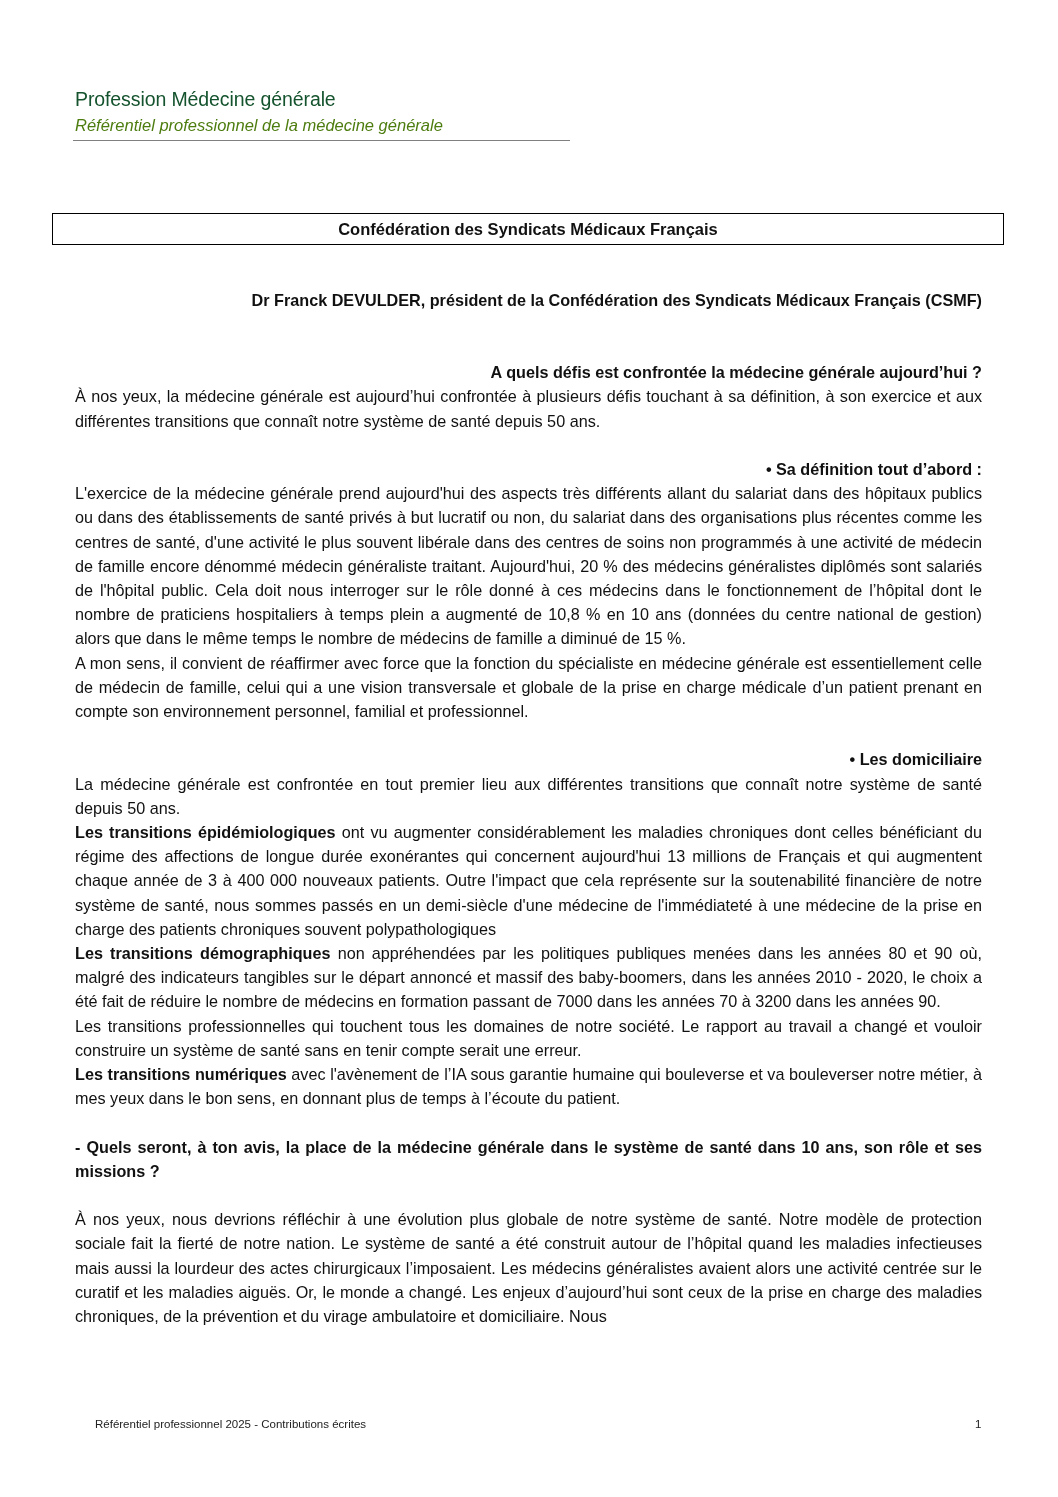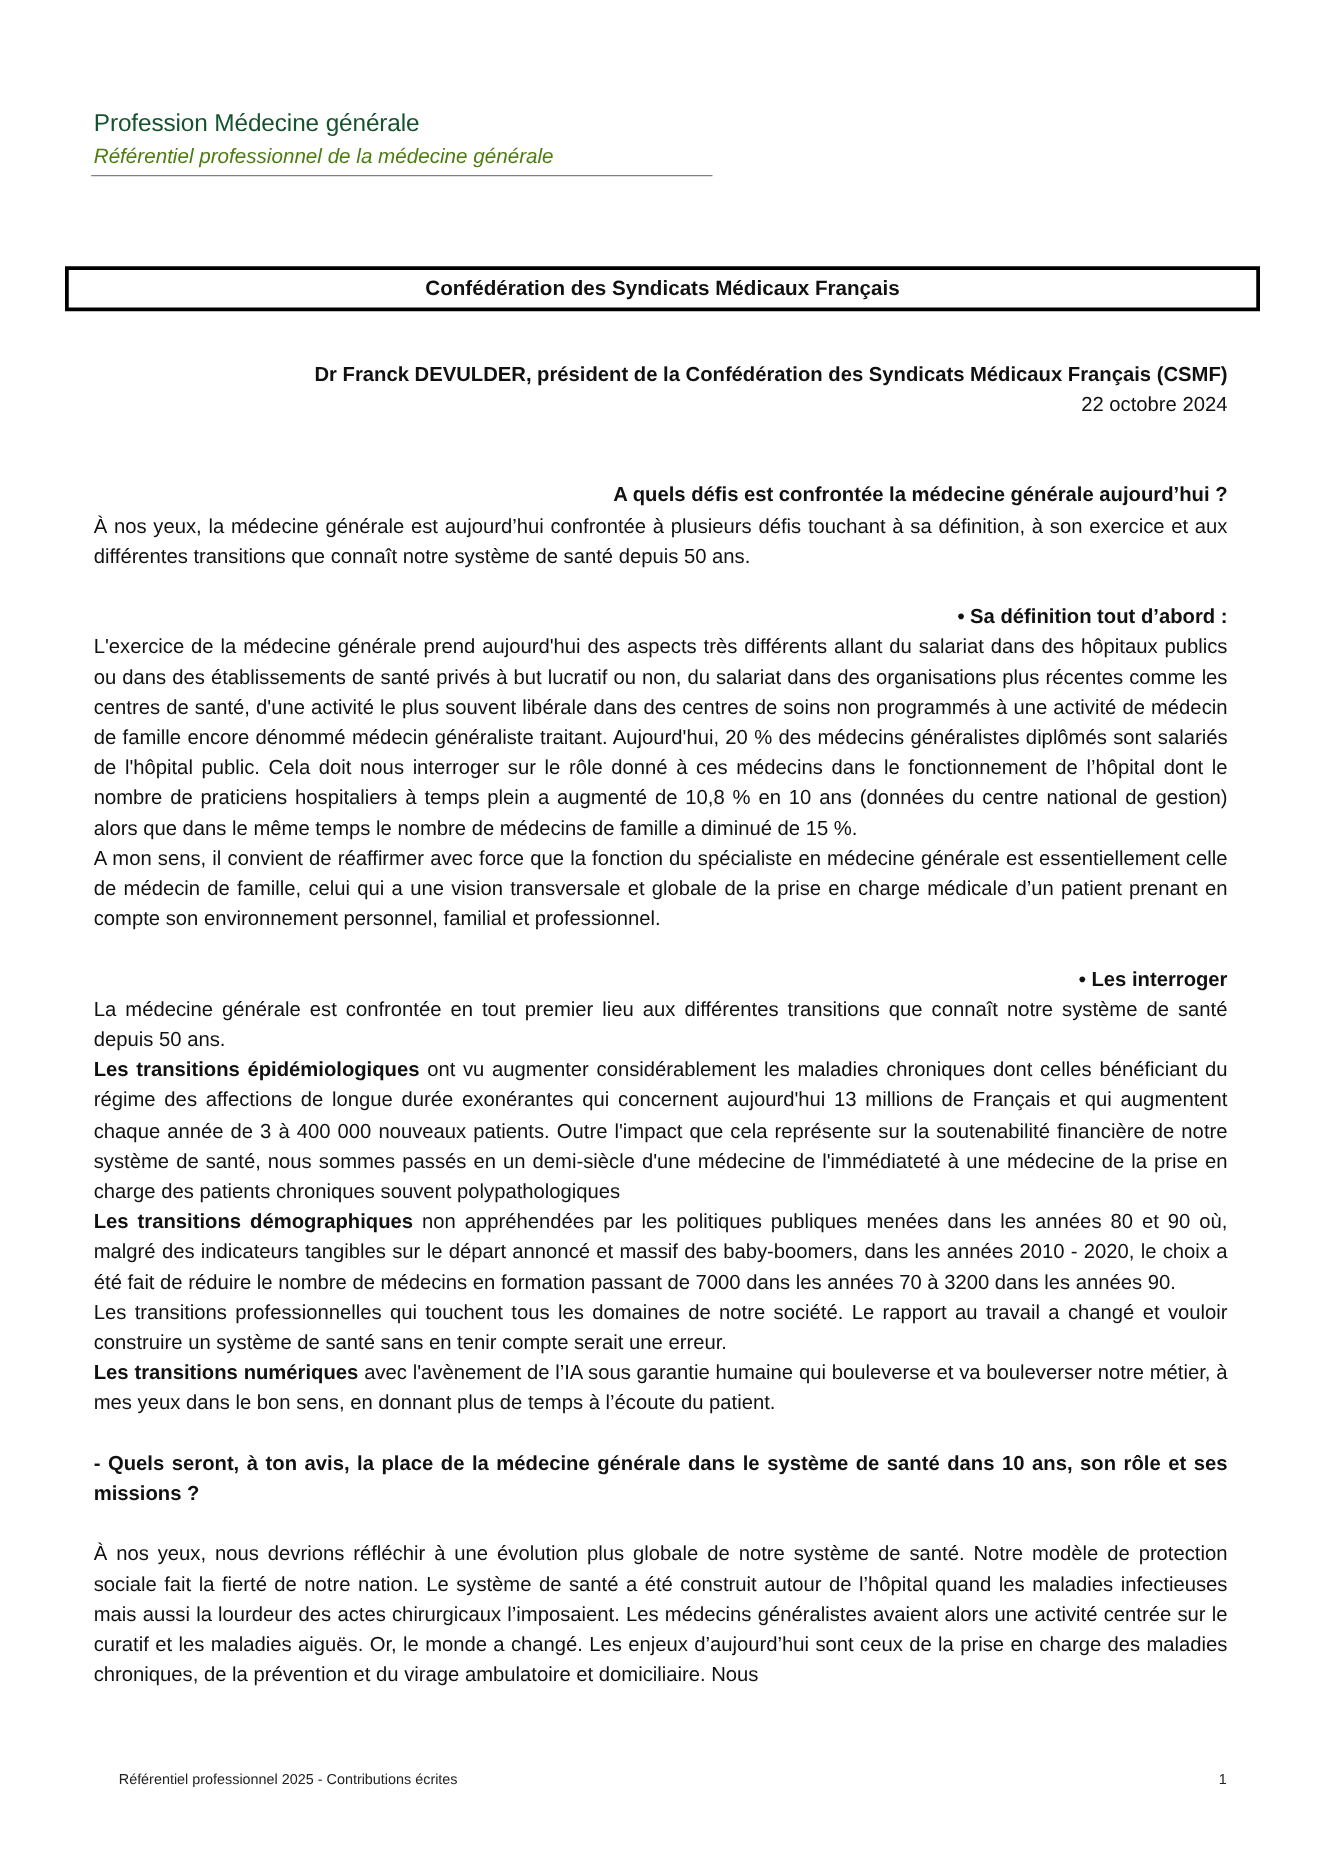--- a/index.html
+++ b/index.html
@@ -1,21 +1,21 @@
 <!DOCTYPE html>
 <html><head>
 <meta charset="utf-8">
 <style>
   html, body { margin: 0; padding: 0; background: #ffffff; }
   body { width: 1058px; height: 1497px; position: relative; overflow: hidden;
          font-family: "Liberation Sans", sans-serif; color: #111; }
   .hdr-title { position: absolute; left: 75px; top: 88px; font-size: 19.5px; color: #14532d; letter-spacing: -0.1px; }
   .hdr-sub { position: absolute; left: 75px; top: 116px; font-size: 16.5px; font-style: italic; color: #4d7c0f; }
   .hdr-rule { position: absolute; left: 73px; top: 140px; width: 497px; height: 0; border-top: 1px solid #808080; }
-  .org-box { position: absolute; left: 52px; top: 213px; width: 950px; height: 30px; border: 3px solid #000000;
+  .org-box { position: absolute; left: 52px; top: 213px; width: 950px; height: 30px; border: 1px solid #000000;
              display: flex; align-items: center; justify-content: center; font-weight: bold; font-size: 16.5px; }
   .content { position: absolute; left: 75px; top: 288px; width: 907px; font-size: 16.2px; line-height: 24.2px; }
   .content p { margin: 0; text-align: justify; }
   .content .left { text-align: right; }
   .b { font-weight: bold; margin-top: 24px; }
   .gap1 { height: 48px; }
   .gap2 { height: 24.2px; }
   .footer-left { position: absolute; left: 75px; top: 1418px; font-size: 11.5px; color: #222; margin-left: 20px; }
   .footer-right { position: absolute; left: 975px; top: 1418px; font-size: 11.5px; color: #222; }
 </style>
@@ -25,33 +25,32 @@
 <div class="hdr-title">Profession Médecine générale</div>
 <div class="hdr-sub">Référentiel professionnel de la médecine générale</div>
 <div class="hdr-rule"></div>
 
 <div class="org-box">
   <span>Confédération des Syndicats Médicaux Français</span>
 </div>
 
 <div class="content">
   <p class="left b">Dr Franck DEVULDER, président de la Confédération des Syndicats Médicaux Français (CSMF)</p>
-  <p class="left">22 octobre 2024</p>
   <div class="gap1"></div>
 
   <p class="left b">A quels défis est confrontée la médecine générale aujourd’hui ?</p>
   <p>À nos yeux, la médecine générale est aujourd’hui confrontée à plusieurs défis touchant à sa définition, à son exercice et aux différentes transitions que connaît notre système de santé depuis 50 ans.</p>
   <div class="gap2"></div>
 
   <p class="left b">• Sa définition tout d’abord :</p>
   <p>L'exercice de la médecine générale prend aujourd'hui des aspects très différents allant du salariat dans des hôpitaux publics ou dans des établissements de santé privés à but lucratif ou non, du salariat dans des organisations plus récentes comme les centres de santé, d'une activité le plus souvent libérale dans des centres de soins non programmés à une activité de médecin de famille encore dénommé médecin généraliste traitant. Aujourd'hui, 20 % des médecins généralistes diplômés sont salariés de l'hôpital public. Cela doit nous interroger sur le rôle donné à ces médecins dans le fonctionnement de l’hôpital dont le nombre de praticiens hospitaliers à temps plein a augmenté de 10,8 % en 10 ans (données du centre national de gestion) alors que dans le même temps le nombre de médecins de famille a diminué de 15 %.</p>
   <p>A mon sens, il convient de réaffirmer avec force que la fonction du spécialiste en médecine générale est essentiellement celle de médecin de famille, celui qui a une vision transversale et globale de la prise en charge médicale d’un patient prenant en compte son environnement personnel, familial et professionnel.</p>
   <div class="gap2"></div>
 
-  <p class="left b">• Les interroger</p>
+  <p class="left b">• Les domiciliaire</p>
   <p>La médecine générale est confrontée en tout premier lieu aux différentes transitions que connaît notre système de santé depuis 50 ans.</p>
   <p><span class="b">Les transitions épidémiologiques</span><span> ont vu augmenter considérablement les maladies chroniques dont celles bénéficiant du régime des affections de longue durée exonérantes qui concernent aujourd'hui 13 millions de Français et qui augmentent chaque année de 3 à 400 000 nouveaux patients. Outre l'impact que cela représente sur la soutenabilité financière de notre système de santé, nous sommes passés en un demi-siècle d'une médecine de l'immédiateté à une médecine de la prise en charge des patients chroniques souvent polypathologiques</span></p>
   <p><span class="b">Les transitions démographiques</span><span> non appréhendées par les politiques publiques menées dans les années 80 et 90 où, malgré des indicateurs tangibles sur le départ annoncé et massif des baby-boomers, dans les années 2010 - 2020, le choix a été fait de réduire le nombre de médecins en formation passant de 7000 dans les années 70 à 3200 dans les années 90.</span></p>
   <p>Les transitions professionnelles qui touchent tous les domaines de notre société. Le rapport au travail a changé et vouloir construire un système de santé sans en tenir compte serait une erreur.</p>
   <p><span class="b">Les transitions numériques</span><span> avec l'avènement de l’IA sous garantie humaine qui bouleverse et va bouleverser notre métier, à mes yeux dans le bon sens, en donnant plus de temps à l’écoute du patient.</span></p>
   <div class="gap2"></div>
 
   <p class="b">- Quels seront, à ton avis, la place de la médecine générale dans le système de santé dans 10 ans, son rôle et ses missions ?</p>
   <div class="gap2"></div>
   <p>À nos yeux, nous devrions réfléchir à une évolution plus globale de notre système de santé. Notre modèle de protection sociale fait la fierté de notre nation. Le système de santé a été construit autour de l’hôpital quand les maladies infectieuses mais aussi la lourdeur des actes chirurgicaux l’imposaient. Les médecins généralistes avaient alors une activité centrée sur le curatif et les maladies aiguës. Or, le monde a changé. Les enjeux d’aujourd’hui sont ceux de la prise en charge des maladies chroniques, de la prévention et du virage ambulatoire et domiciliaire. Nous</p>

